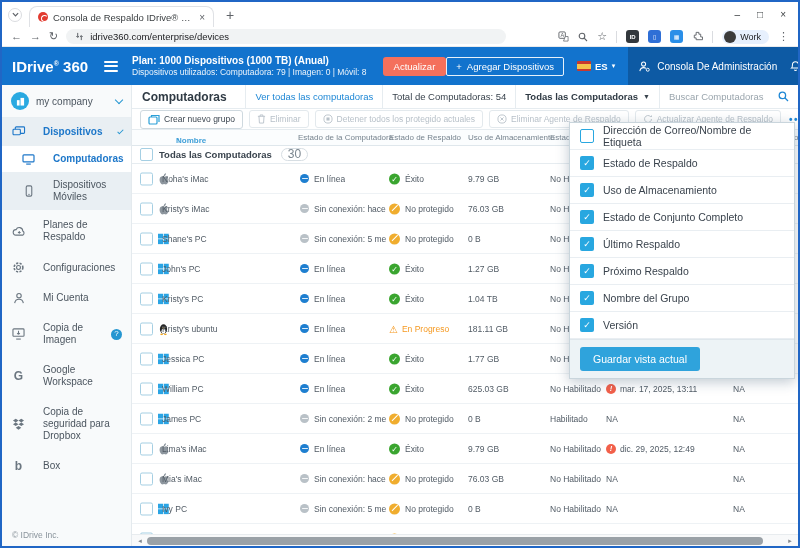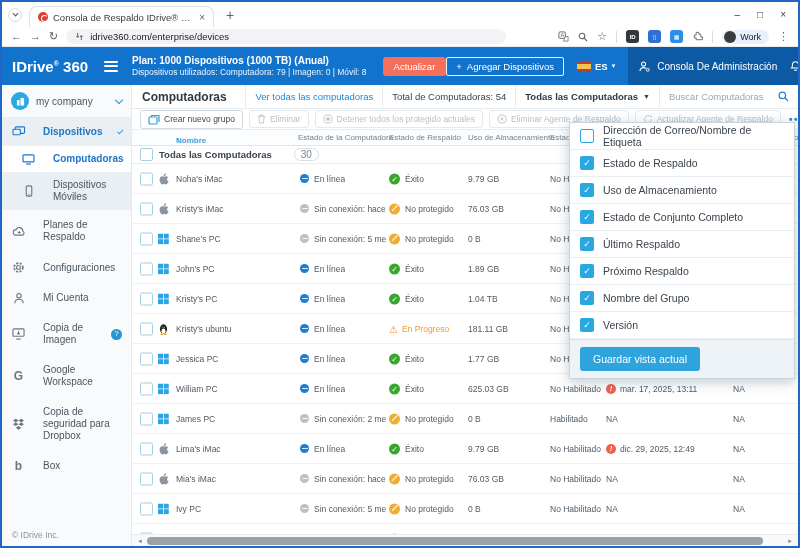--- a/index.html
+++ b/index.html
@@ -84,27 +84,27 @@
 .more{color:#1e87d5;font-weight:bold;letter-spacing:1.5px;font-size:10px;cursor:pointer;margin-left:2px}
 
 .thead{height:16px;position:relative;border-bottom:1px solid #dfe7ec;background:#fbfdfe;font-size:8px;color:#76838e}
 .thead span{position:absolute;top:3px;white-space:nowrap}
 .h-name{left:44px;color:#41a0d8;font-weight:bold}
 .h-status{left:166px}.h-backup{left:257px}.h-storage{left:336px}.h-fullset{left:418px}.h-last{left:474px}.h-next{left:601px}
 
 .grouprow{height:18px;position:relative;border-bottom:1px solid #e6ecf0;display:flex;align-items:center;background:#fff}
 .grouprow .cb{position:absolute;left:8px}
 .glabel{margin-left:27px;font-size:9.5px;font-weight:bold;color:#39434d}
-.gbadge{margin-left:22px;font-size:10px;color:#7a858e;border:1px solid #d7dee3;border-radius:8px;padding:0 6px;line-height:11px;background:#fff}
+.gbadge{margin-left:9px;font-size:12px;color:#7a858e;border:1px solid #d7dee3;border-radius:8px;padding:0 6px;line-height:11px;background:#fff}
 
 .rowsbox{height:370px;overflow:hidden;position:relative}
 .trow{height:30px;position:relative;border-bottom:1px solid #eef2f5;font-size:8.5px;color:#515b65;cursor:pointer;background:#fff}
 .trow>span{position:absolute;top:50%;transform:translateY(-50%);white-space:nowrap;display:flex;align-items:center}
 .cb{width:13px;height:13px;border:1px solid #a5cfe3;border-radius:2px;background:#fff;display:inline-block;cursor:pointer}
-.c-check{left:8px}.c-os{left:26px}.c-name{left:44px}.c-status{left:168px;max-width:86px;overflow:hidden}
+.c-check{left:8px}.c-os{left:26px}.c-name{left:30px}.c-status{left:168px;max-width:86px;overflow:hidden}
 .c-backup{left:257px}.c-storage{left:336px}.c-fullset{left:418px}.c-last{left:474px}.c-next{left:601px}
 .dot{width:9px;height:9px;border-radius:50%;margin-right:5px;flex:0 0 auto;position:relative}
 .dot::after{content:"";position:absolute;left:1.5px;top:3.6px;width:6px;height:1.3px;background:rgba(255,255,255,.85);border-radius:1px}
 .dot.online{background:#1e7fd0}.dot.offline{background:#b9c1c7}
 .bk{width:11px;height:11px;border-radius:50%;color:#fff;font-size:8px;display:inline-flex;align-items:center;justify-content:center;margin-right:5px;flex:0 0 auto}
 .bk.success{background:#3aa52f}
 .bk.warn{background:#f0ad2e;position:relative}
 .bk.warn::after{content:"";position:absolute;left:1.6px;top:4.7px;width:7.8px;height:1.4px;background:#fff;transform:rotate(-45deg)}
 .bk.progress{background:none;width:auto;height:auto;color:#f59a23;font-size:10px;margin-right:4px}
 .txt-progress{color:#f59a23}
@@ -494,21 +494,21 @@
                   <rect width="6.4" height="6.4"></rect>
                   <rect x="7.3" width="6.4" height="6.4"></rect>
                   <rect y="7.3" width="6.4" height="6.4"></rect>
                   <rect x="7.3" y="7.3" width="6.4" height="6.4"></rect>
                 </g>
               </svg>
             </span>
             <span class="c-name">John's PC</span>
             <span class="c-status"><i class="dot online"></i>En línea</span>
             <span class="c-backup"><i class="bk success">✓</i>Éxito</span>
-            <span class="c-storage">1.89 GB</span>
+            <span class="c-storage">1.27 GB</span>
             <span class="c-fullset">No Habilitado</span>
             <span class="c-last"></span>
             <span class="c-next"></span>
           </div>
           <div class="trow">
             <span class="c-check">
               <span class="cb"></span>
             </span>
             <span class="c-os">
               <svg viewBox="0 0 14 14" width="11" height="11">

